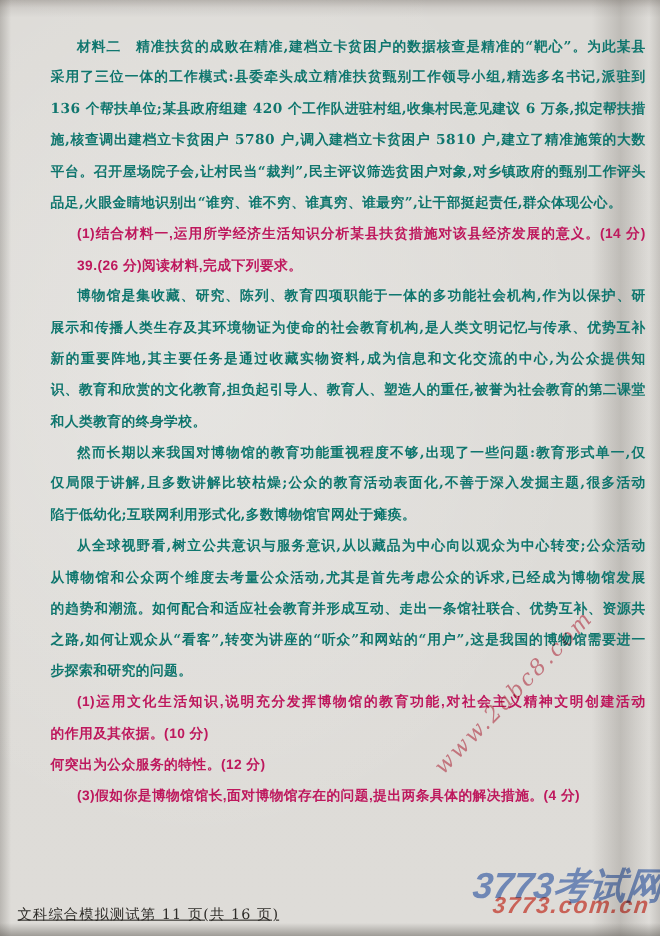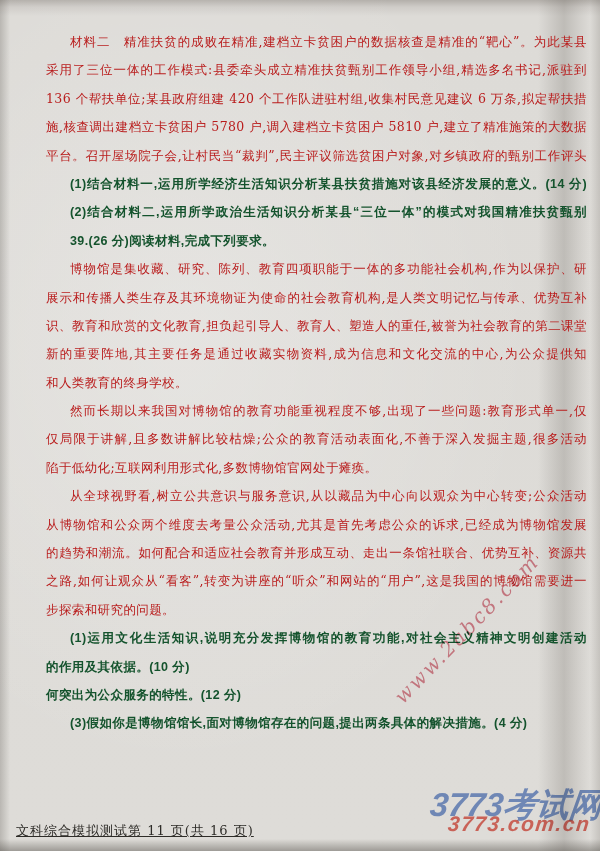--- a/index.html
+++ b/index.html
@@ -24,22 +24,22 @@
   .text-block{
     position:absolute;left:0;top:0;width:600px;box-sizing:border-box;
     padding:28px 13px 0 46px;
   }
   .ln{
     display:block;height:28.4px;line-height:28.4px;font-size:12.5px;
     white-space:nowrap;letter-spacing:0.4px;
   }
   .ln.fill{white-space:normal;text-align:justify;text-align-last:justify;overflow:hidden;}
   .ln.ind{text-indent:24px;}
-  .k{color:#b91c1c;font-weight:400;}
-  .q{font-family:"Liberation Sans",sans-serif;font-weight:700;color:#14532d;}
+  .k{color:#0f766e;font-weight:700;}
+  .q{font-family:"Liberation Sans",sans-serif;font-weight:700;color:#be185d;}
   .footer-line{
     position:absolute;top:822px;left:16px;width:500px;text-align:left;
     font-size:13px;color:#2e2c28;letter-spacing:1px;font-weight:500;text-decoration:underline;
   }
   .wm{position:absolute;mix-blend-mode:multiply;white-space:nowrap;pointer-events:none;}
   .wm-diagonal{
     left:398px;top:688px;transform:rotate(-46deg);transform-origin:0 50%;
     font-size:20px;font-style:italic;letter-spacing:2.5px;
     color:rgba(196,36,60,0.55);font-family:"DejaVu Serif",serif;
   }
@@ -61,27 +61,27 @@
 <div class="shade shade-fold"></div>
 <div class="shade shade-rightedge"></div>
 <div class="shade shade-bottom"></div>
 
 <div class="text-block">
   <div class="ln k ind fill">材料二　精准扶贫的成败在精准,建档立卡贫困户的数据核查是精准的“靶心”。为此某县</div>
   <div class="ln k fill">采用了三位一体的工作模式:县委牵头成立精准扶贫甄别工作领导小组,精选多名书记,派驻到</div>
   <div class="ln k fill">136 个帮扶单位;某县政府组建 420 个工作队进驻村组,收集村民意见建议 6 万条,拟定帮扶措</div>
   <div class="ln k fill">施,核查调出建档立卡贫困户 5780 户,调入建档立卡贫困户 5810 户,建立了精准施策的大数据</div>
   <div class="ln k fill">平台。召开屋场院子会,让村民当“裁判”,民主评议筛选贫困户对象,对乡镇政府的甄别工作评头</div>
+  <div class="ln k">品足,火眼金睛地识别出“谁穷、谁不穷、谁真穷、谁最穷”,让干部挺起责任,群众体现公心。</div>
   <div class="ln q ind fill">(1)结合材料一,运用所学经济生活知识分析某县扶贫措施对该县经济发展的意义。(14 分)</div>
-  <div class="ln q ind fill">(2)结合材料二,运用所学政治生活知识分析某县“三位一体”的模式对我国精准扶贫甄别</div>
   <div class="ln q ind">39.(26 分)阅读材料,完成下列要求。</div>
   <div class="ln k ind fill">博物馆是集收藏、研究、陈列、教育四项职能于一体的多功能社会机构,作为以保护、研究、</div>
   <div class="ln k fill">展示和传播人类生存及其环境物证为使命的社会教育机构,是人类文明记忆与传承、优势互补</div>
+  <div class="ln k fill">新的重要阵地,其主要任务是通过收藏实物资料,成为信息和文化交流的中心,为公众提供知</div>
   <div class="ln k fill">识、教育和欣赏的文化教育,担负起引导人、教育人、塑造人的重任,被誉为社会教育的第二课堂</div>
-  <div class="ln k fill">新的重要阵地,其主要任务是通过收藏实物资料,成为信息和文化交流的中心,为公众提供知</div>
   <div class="ln k">和人类教育的终身学校。</div>
   <div class="ln k ind fill">然而长期以来我国对博物馆的教育功能重视程度不够,出现了一些问题:教育形式单一,仅</div>
   <div class="ln k fill">仅局限于讲解,且多数讲解比较枯燥;公众的教育活动表面化,不善于深入发掘主题,很多活动</div>
   <div class="ln k">陷于低幼化;互联网利用形式化,多数博物馆官网处于瘫痪。</div>
   <div class="ln k ind fill">从全球视野看,树立公共意识与服务意识,从以藏品为中心向以观众为中心转变;公众活动</div>
   <div class="ln k fill">从博物馆和公众两个维度去考量公众活动,尤其是首先考虑公众的诉求,已经成为博物馆发展</div>
   <div class="ln k fill">的趋势和潮流。如何配合和适应社会教育并形成互动、走出一条馆社联合、优势互补、资源共享</div>
   <div class="ln k fill">之路,如何让观众从“看客”,转变为讲座的“听众”和网站的“用户”,这是我国的博物馆需要进一</div>
   <div class="ln k">步探索和研究的问题。</div>
   <div class="ln q ind fill">(1)运用文化生活知识,说明充分发挥博物馆的教育功能,对社会主义精神文明创建活动</div>

